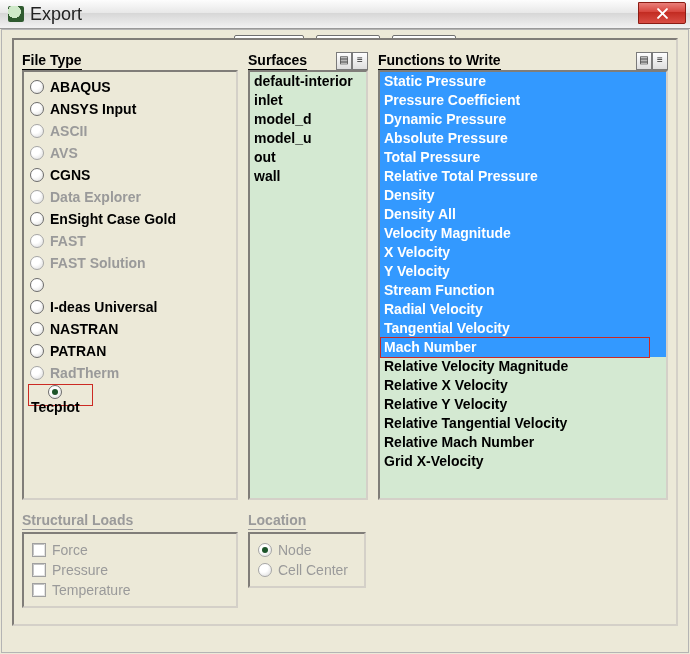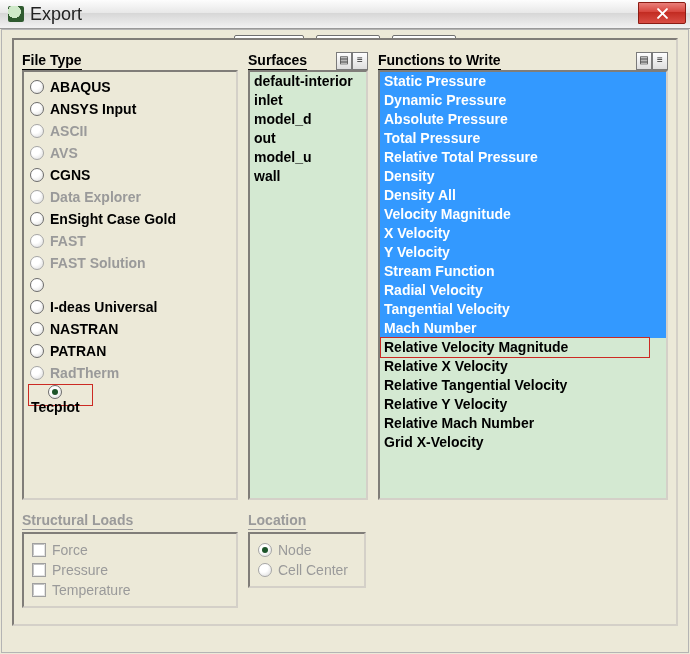--- a/index.html
+++ b/index.html
@@ -352,55 +352,56 @@
           <span class="hdr-btns">
             <span class="hdr-btn">▤</span>
             <span class="hdr-btn">≡</span>
           </span>
         </div>
         <div class="listbox-wrap">
           <div class="listbox" id="surfaces-list">
               <div class="item">default-interior</div>
               <div class="item">inlet</div>
               <div class="item">model_d</div>
+              <div class="item">model_u</div>
               <div class="item">out</div>
-              <div class="item">model_u</div>
               <div class="item">wall</div>
             </div>
         </div>
       </div>
 
       <div class="col functions">
         <div class="col-header">
           <span class="label">Functions to Write</span>
           <span class="hdr-btns">
             <span class="hdr-btn">▤</span>
             <span class="hdr-btn">≡</span>
           </span>
         </div>
         <div class="listbox-wrap" id="functions-wrap">
           <div class="listbox" id="functions-list">
               <div class="item sel">Static Pressure</div>
+              <div class="item sel">Pressure Coefficient</div>
               <div class="item sel">Dynamic Pressure</div>
               <div class="item sel">Absolute Pressure</div>
               <div class="item sel">Total Pressure</div>
               <div class="item sel">Relative Total Pressure</div>
               <div class="item sel">Density</div>
               <div class="item sel">Density All</div>
               <div class="item sel">Velocity Magnitude</div>
               <div class="item sel">X Velocity</div>
               <div class="item sel">Y Velocity</div>
               <div class="item sel">Stream Function</div>
               <div class="item sel">Radial Velocity</div>
               <div class="item sel">Tangential Velocity</div>
               <div class="item sel">Mach Number</div>
               <div class="item">Relative Velocity Magnitude</div>
               <div class="item">Relative X Velocity</div>
+              <div class="item">Relative Y Velocity</div>
               <div class="item">Relative Tangential Velocity</div>
-              <div class="item">Relative Y Velocity</div>
               <div class="item">Relative Mach Number</div>
               <div class="item">Grid X-Velocity</div>
             </div>
         <div class="red-outline" style="left: 0px; right: 16px; top: 265px; height: 21px;"></div>
           </div>
       </div>
 
     </div>
 
     <div class="lower-row">

